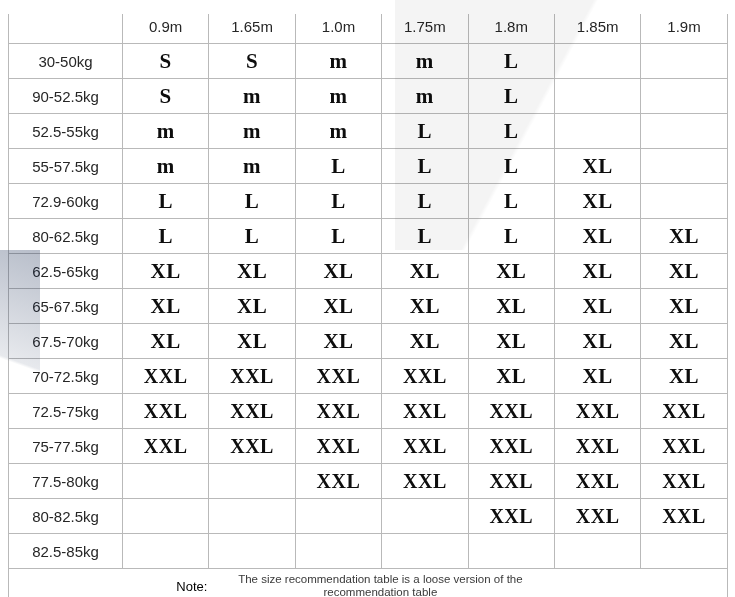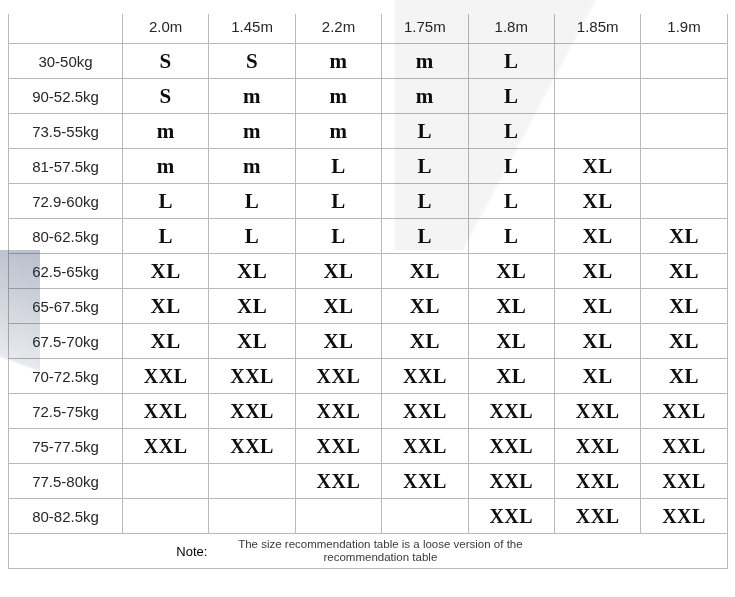--- a/index.html
+++ b/index.html
@@ -143,23 +143,23 @@
         <col class="h-col">
         <col class="h-col">
       <col class="h-col">
         <col class="h-col">
         <col class="h-col">
     </colgroup>
     <thead>
       <tr>
         <th class="corner"></th>
 
-      <th class="h-head">2.0m</th>
-          <th class="h-head">1.45m</th>
-          <th class="h-head">2.2m</th>
+      <th class="h-head">0.9m</th>
+          <th class="h-head">1.65m</th>
+          <th class="h-head">1.0m</th>
           <th class="h-head">1.75m</th>
           <th class="h-head">1.8m</th>
           <th class="h-head">1.85m</th>
           <th class="h-head">1.9m</th>
         </tr>
     </thead>
     <tbody id="table-body">
 
     <tr>
           <td class="row-label">30-50kg</td>
@@ -175,31 +175,31 @@
           <td class="row-label">90-52.5kg</td>
           <td class="cell sz-S">S</td>
           <td class="cell sz-m">m</td>
           <td class="cell sz-m">m</td>
           <td class="cell sz-m">m</td>
           <td class="cell sz-L">L</td>
           <td class="cell sz-empty"></td>
           <td class="cell sz-empty"></td>
         </tr>
         <tr>
-          <td class="row-label">73.5-55kg</td>
-          <td class="cell sz-m">m</td>
-          <td class="cell sz-m">m</td>
-          <td class="cell sz-m">m</td>
-          <td class="cell sz-L">L</td>
-          <td class="cell sz-L">L</td>
-          <td class="cell sz-empty"></td>
-          <td class="cell sz-empty"></td>
-        </tr>
-        <tr>
-          <td class="row-label">81-57.5kg</td>
+          <td class="row-label">52.5-55kg</td>
+          <td class="cell sz-m">m</td>
+          <td class="cell sz-m">m</td>
+          <td class="cell sz-m">m</td>
+          <td class="cell sz-L">L</td>
+          <td class="cell sz-L">L</td>
+          <td class="cell sz-empty"></td>
+          <td class="cell sz-empty"></td>
+        </tr>
+        <tr>
+          <td class="row-label">55-57.5kg</td>
           <td class="cell sz-m">m</td>
           <td class="cell sz-m">m</td>
           <td class="cell sz-L">L</td>
           <td class="cell sz-L">L</td>
           <td class="cell sz-L">L</td>
           <td class="cell sz-XL">XL</td>
           <td class="cell sz-empty"></td>
         </tr>
         <tr>
           <td class="row-label">72.9-60kg</td>
@@ -293,20 +293,30 @@
         </tr>
         <tr>
           <td class="row-label">80-82.5kg</td>
           <td class="cell sz-empty"></td>
           <td class="cell sz-empty"></td>
           <td class="cell sz-empty"></td>
           <td class="cell sz-empty"></td>
           <td class="cell sz-XXL">XXL</td>
           <td class="cell sz-XXL">XXL</td>
           <td class="cell sz-XXL">XXL</td>
+        </tr>
+        <tr>
+          <td class="row-label">82.5-85kg</td>
+          <td class="cell sz-empty"></td>
+          <td class="cell sz-empty"></td>
+          <td class="cell sz-empty"></td>
+          <td class="cell sz-empty"></td>
+          <td class="cell sz-empty"></td>
+          <td class="cell sz-empty"></td>
+          <td class="cell sz-empty"></td>
         </tr>
       </tbody>
     <tfoot>
       <tr>
         <td class="note-cell" colspan="8">
           <div class="note-inner">
             <span class="note-label">Note:</span>
             <span class="note-text">The size recommendation table is a loose version of the recommendation table</span>
           </div>
         </td>

